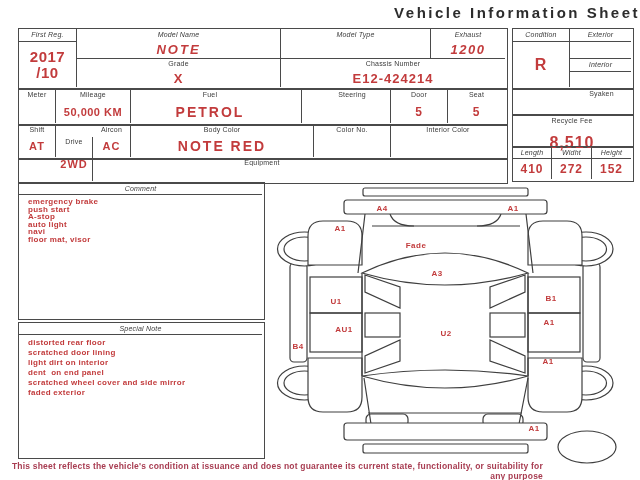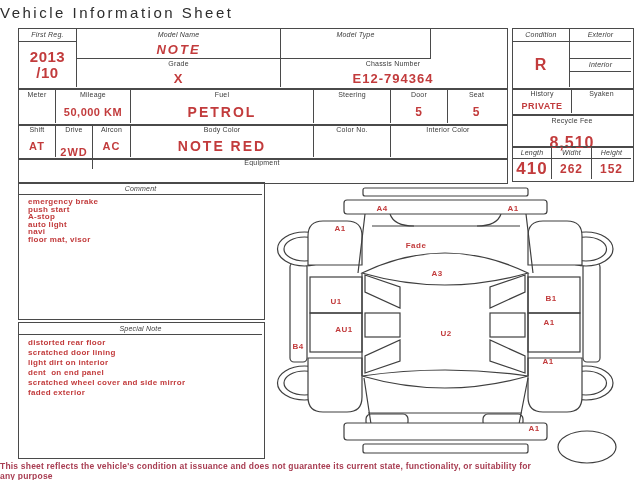--- a/index.html
+++ b/index.html
@@ -7,75 +7,79 @@
     --bd:#4a4a4a;
     --lbl:#3b3b3b;
     --footer:#a83d52;
   }
   html,body{margin:0;padding:0;}
   body{
     width:640px;height:480px;background:#ffffff;position:relative;overflow:hidden;
     font-family:"Liberation Sans",sans-serif;
   }
   .title{
-    position:absolute;left:0;top:4px;width:640px;text-align:left;
-    font-size:15px;font-weight:normal;letter-spacing:2.5px;color:#2c2c2c;
+    position:absolute;left:0;top:4px;width:640px;text-align:right;
+    font-size:15px;font-weight:bold;letter-spacing:2.5px;color:#2c2c2c;
   }
   .blk{position:absolute;border:1px solid var(--bd);box-sizing:content-box;}
   .cell{position:absolute;display:flex;flex-direction:column;box-sizing:border-box;}
   .bR{border-right:1px solid var(--bd);}
   .bB{border-bottom:1px solid var(--bd);font-style:italic;}
   .lbl{
     font-size:7px;line-height:11px;height:11px;text-align:center;
     color:var(--lbl);letter-spacing:0.2px;white-space:nowrap;overflow:hidden;flex:0 0 auto;
   }
   .val{
     flex:1;display:flex;align-items:center;justify-content:center;
     color:var(--red);font-weight:bold;letter-spacing:1px;white-space:pre-line;text-align:center;
   }
   .freeText{
     flex:1;color:var(--red);font-weight:bold;text-align:left;
     white-space:pre-wrap;letter-spacing:0.3px;
   }
   .footer{
-    position:absolute;left:0;top:461px;width:543px;text-align:left;
+    position:absolute;left:0;top:461px;width:543px;text-align:right;
     font-size:8.5px;font-weight:bold;color:var(--footer);letter-spacing:0.2px;
   }
   .diag-label{
     font-family:"Liberation Sans",sans-serif;font-size:8px;font-weight:bold;
     fill:var(--red);letter-spacing:0.5px;text-anchor:middle;
   }
   svg .ln{stroke:#3f3f3f;stroke-width:1.2;fill:none;}
   svg .lnW{stroke:#3f3f3f;stroke-width:1.2;fill:#ffffff;}
 </style>
 </head>
 <body>
 
 <div class="title">Vehicle Information Sheet</div>
 
 <div class="blk" style="left:18px;top:28px;width:488px;height:60px">
   <div class="cell" style="left:0;top:0;width:58px;height:58px">
     <div class="lbl bB" style="height:12px;line-height:12px;border-right:1px solid var(--bd)">First Reg.</div>
-    <div class="val bR" style="font-size:15px;line-height:16px;letter-spacing:0.5px">2013
+    <div class="val bR" style="font-size:15px;line-height:16px;letter-spacing:0.5px">2017
 /10</div>
   </div>
   <div class="cell bR bB" style="left:58px;top:0;width:204px;height:30px">
     <div class="lbl">Model Name</div>
     <div class="val" style="font-size:13px;letter-spacing:2px">NOTE</div>
   </div>
   <div class="cell bR" style="left:58px;top:30px;width:204px;height:28px">
     <div class="lbl" style="height:10px;line-height:10px">Grade</div>
     <div class="val" style="font-size:13px">X</div>
   </div>
   <div class="cell bR bB" style="left:262px;top:0;width:150px;height:30px">
     <div class="lbl">Model Type</div>
   </div>
+  <div class="cell bB" style="left:412px;top:0;width:74px;height:30px">
+    <div class="lbl">Exhaust</div>
+    <div class="val" style="font-size:13px;letter-spacing:1.5px">1200</div>
+  </div>
   <div class="cell" style="left:262px;top:30px;width:224px;height:28px">
     <div class="lbl" style="height:10px;line-height:10px">Chassis Number</div>
-    <div class="val" style="font-size:13px">E12-794364</div>
+    <div class="val" style="font-size:13px">E12-424214</div>
   </div>
 </div>
 
 <div class="blk" style="left:512px;top:28px;width:120px;height:60px">
   <div class="cell" style="left:0;top:0;width:57px;height:58px">
     <div class="lbl bB" style="height:12px;line-height:12px;border-right:1px solid var(--bd)">Condition</div>
     <div class="val bR" style="font-size:16px">R</div>
   </div>
   <div class="cell" style="left:57px;top:0;width:61px;height:58px">
     <div class="lbl bB" style="height:12px;line-height:12px">Exterior</div>
@@ -87,55 +91,51 @@
 
 <div class="blk" style="left:18px;top:88px;width:488px;height:36px">
   <div class="cell bR" style="left:0;top:0;width:37px;height:34px">
     <div class="lbl">Meter</div>
     <div class="val"></div>
   </div>
   <div class="cell bR" style="left:37px;top:0;width:75px;height:34px">
     <div class="lbl">Mileage</div>
     <div class="val" style="font-size:11px;letter-spacing:0.5px">50,000 KM</div>
   </div>
-  <div class="cell bR" style="left:112px;top:0;width:183px;height:34px">
+  <div class="cell bR" style="left:100px;top:0;width:183px;height:34px">
     <div class="lbl">Fuel</div>
     <div class="val" style="font-size:14px;letter-spacing:2px">PETROL</div>
   </div>
   <div class="cell bR" style="left:295px;top:0;width:77px;height:34px">
     <div class="lbl">Steering</div>
     <div class="val"></div>
   </div>
   <div class="cell bR" style="left:372px;top:0;width:57px;height:34px">
     <div class="lbl">Door</div>
     <div class="val" style="font-size:12px">5</div>
   </div>
   <div class="cell" style="left:429px;top:0;width:57px;height:34px">
     <div class="lbl">Seat</div>
     <div class="val" style="font-size:12px">5</div>
   </div>
 </div>
 
 <div class="blk" style="left:512px;top:88px;width:120px;height:26px">
-  <div class="cell bR" style="left:0;top:0;width:59px;height:24px">
-    <div class="lbl" style="height:10px;line-height:10px">History</div>
-    <div class="val" style="font-size:9px;letter-spacing:0.5px">PRIVATE</div>
-  </div>
   <div class="cell" style="left:59px;top:0;width:59px;height:24px">
     <div class="lbl" style="height:10px;line-height:10px">Syaken</div>
     <div class="val"></div>
   </div>
 </div>
 
 <div class="blk" style="left:18px;top:124px;width:488px;height:34px">
   <div class="cell bR" style="left:0;top:0;width:37px;height:32px">
     <div class="lbl" style="height:10px;line-height:10px">Shift</div>
     <div class="val" style="font-size:11px">AT</div>
   </div>
-  <div class="cell bR" style="left:37px;top:0;width:37px;height:44px">
+  <div class="cell bR" style="left:37px;top:12px;width:37px;height:44px">
     <div class="lbl" style="height:10px;line-height:10px">Drive</div>
     <div class="val" style="font-size:11px">2WD</div>
   </div>
   <div class="cell bR" style="left:74px;top:0;width:38px;height:32px">
     <div class="lbl" style="height:10px;line-height:10px">Aircon</div>
     <div class="val" style="font-size:11px">AC</div>
   </div>
   <div class="cell bR" style="left:112px;top:0;width:183px;height:32px">
     <div class="lbl" style="height:10px;line-height:10px">Body Color</div>
     <div class="val" style="font-size:14px;letter-spacing:2px">NOTE RED</div>
@@ -159,25 +159,25 @@
 
 <div class="blk" style="left:18px;top:158px;width:488px;height:24px">
   <div class="cell" style="left:0;top:0;width:486px;height:22px">
     <div class="lbl" style="height:7px;line-height:7px;font-size:7px">Equipment</div>
   </div>
 </div>
 
 <div class="blk" style="left:512px;top:146px;width:120px;height:34px">
   <div class="cell bR" style="left:0;top:0;width:39px;height:32px">
     <div class="lbl bB">Length</div>
-    <div class="val" style="font-size:17px">410</div>
+    <div class="val" style="font-size:12px">410</div>
   </div>
   <div class="cell bR" style="left:39px;top:0;width:40px;height:32px">
     <div class="lbl bB">Widht</div>
-    <div class="val" style="font-size:12px">262</div>
+    <div class="val" style="font-size:12px">272</div>
   </div>
   <div class="cell" style="left:79px;top:0;width:39px;height:32px">
     <div class="lbl bB">Height</div>
     <div class="val" style="font-size:12px">152</div>
   </div>
 </div>
 
 <div class="blk" style="left:18px;top:182px;width:245px;height:136px">
   <div class="cell" style="left:0;top:0;width:243px;height:134px">
     <div class="lbl bB">Comment</div>

